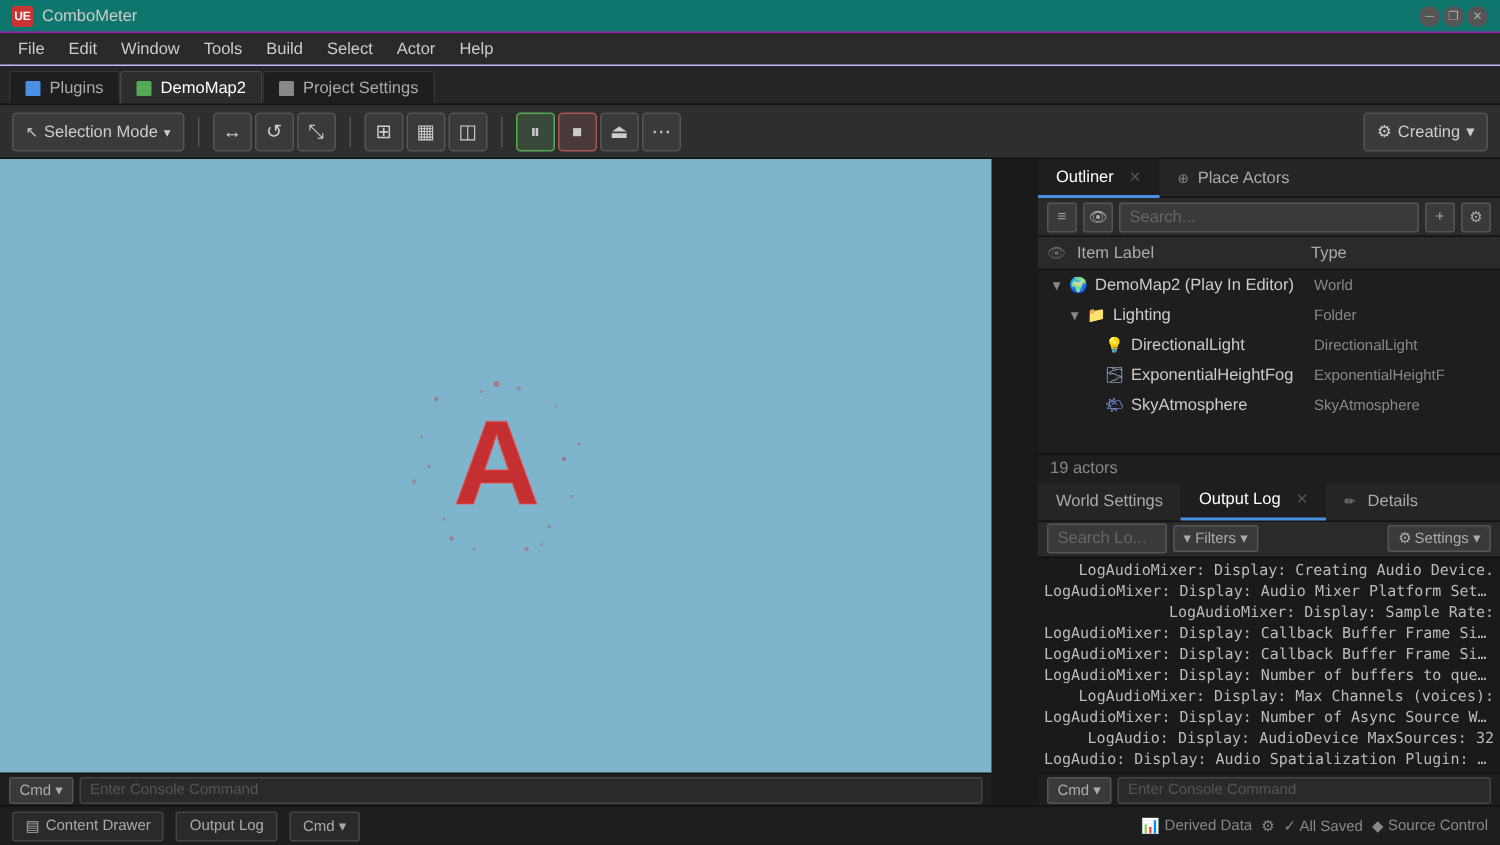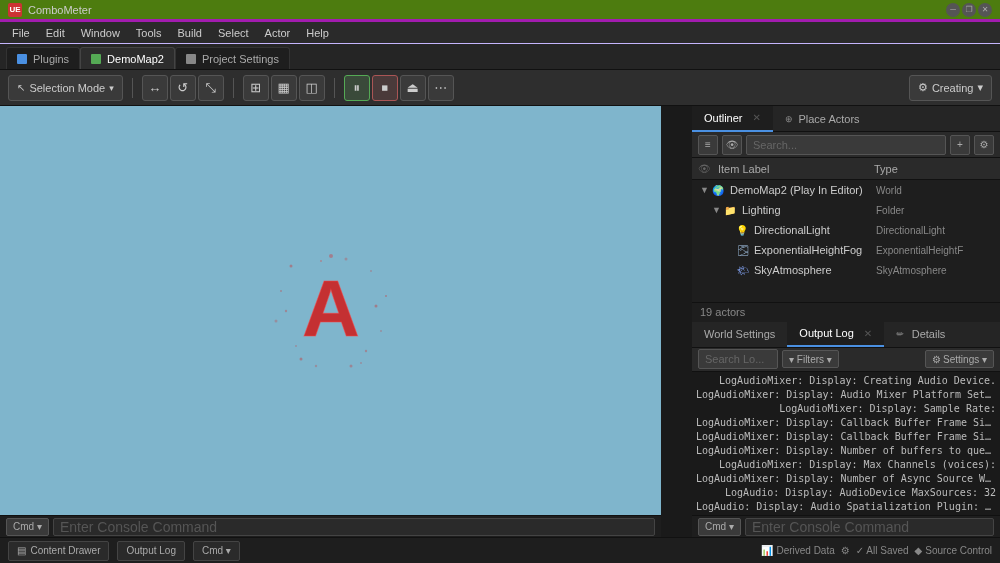--- a/index.html
+++ b/index.html
@@ -1,26 +1,26 @@
 <!DOCTYPE html>
 <html><head>
   <meta charset="utf-8">
   <style>
     * { margin: 0; padding: 0; box-sizing: border-box; }
     body { width: 1000px; height: 563px; overflow: hidden; background: #1a1a1a; font-family: 'Segoe UI', Arial, sans-serif; font-size: 11px; color: #ccc; }
 
     
     #titlebar {
       height: 22px;
-      background: #4d7c0f;
+      background: #0f766e;
       display: flex;
       align-items: center;
       justify-content: space-between;
       padding: 0 8px;
-      border-bottom: 3px solid #a21caf;
+      border-bottom: 1px solid #a21caf;
     }
     #titlebar .left { display: flex; align-items: center; gap: 6px; }
     #titlebar .left .app-icon { width: 14px; height: 14px; background: #cc3333; border-radius: 2px; display: flex; align-items: center; justify-content: center; color: white; font-size: 8px; font-weight: bold; }
     #titlebar .win-controls { display: flex; gap: 2px; }
     #titlebar .win-btn { width: 14px; height: 14px; border-radius: 50%; border: none; cursor: pointer; font-size: 8px; display: flex; align-items: center; justify-content: center; }
     #titlebar .win-btn.minimize { background: #555; color: #aaa; }
     #titlebar .win-btn.restore { background: #555; color: #aaa; }
     #titlebar .win-btn.close { background: #555; color: #aaa; }
 
     
@@ -328,21 +328,21 @@
       align-items: center;
       gap: 2px;
     }
     .console-input {
       flex: 1;
       height: 18px;
       background: #2a2a2a;
       border: 1px solid #444;
       border-radius: 2px;
       color: #ccc;
-      font-size: 14px;
+      font-size: 10px;
       padding: 0 6px;
       outline: none;
     }
     .console-input::placeholder { color: #555; }
 
     
     #right-area {
       width: 308px;
       display: flex;
       flex-direction: column;

